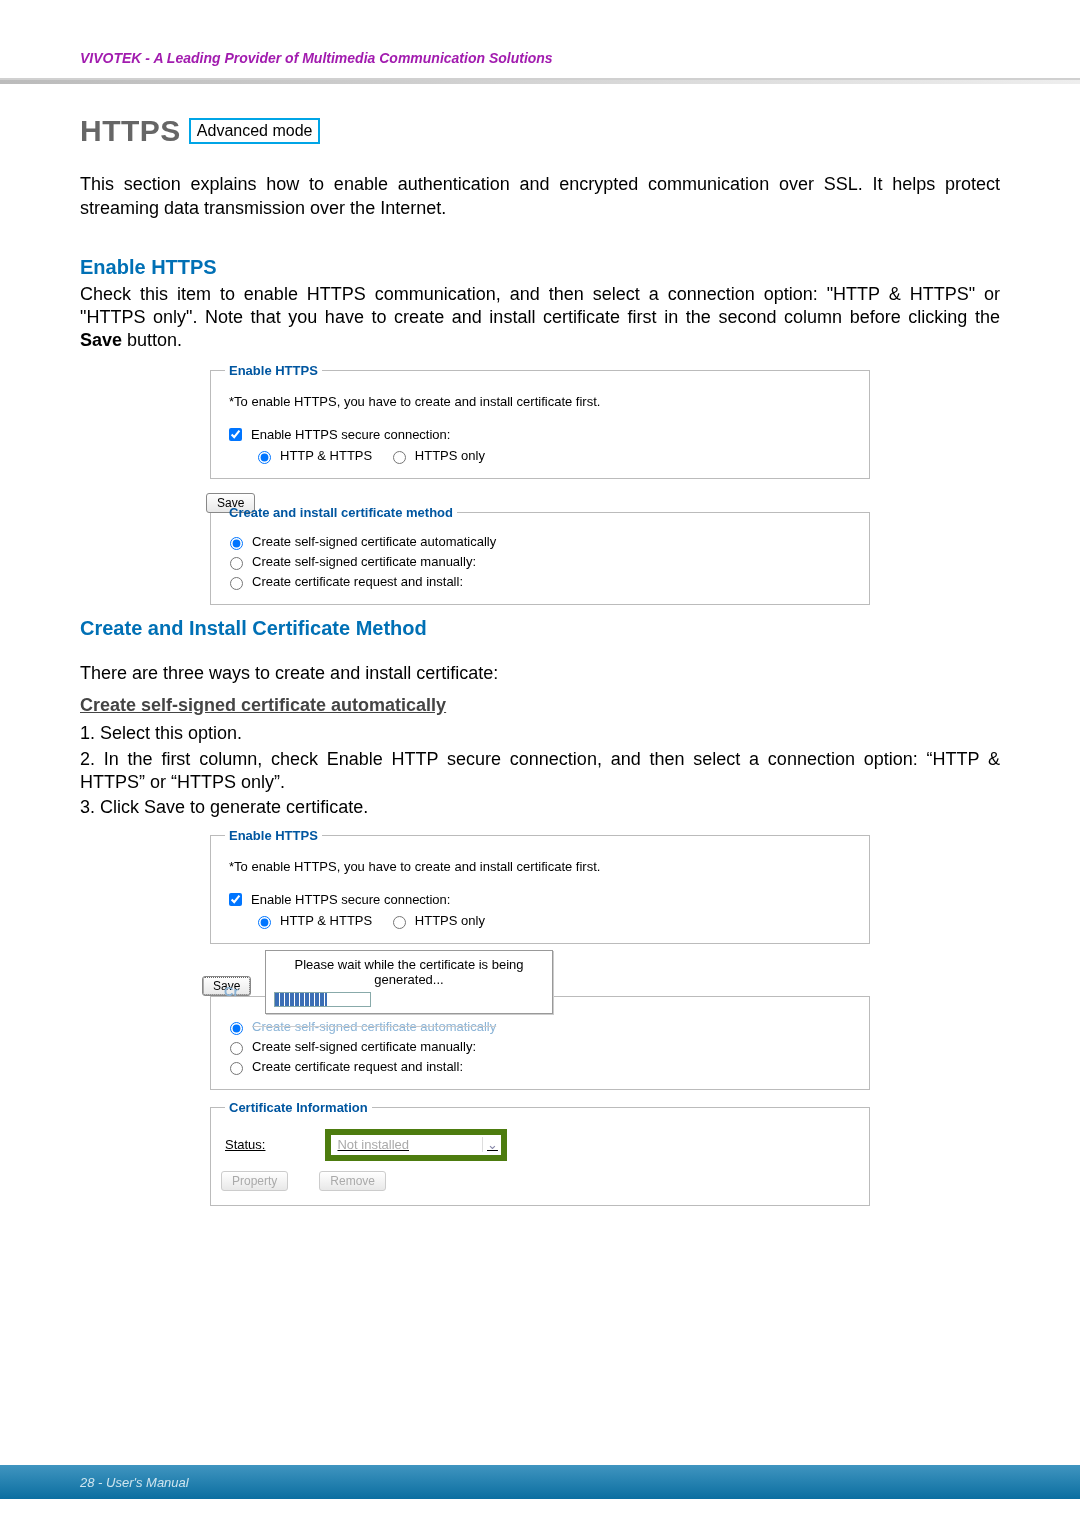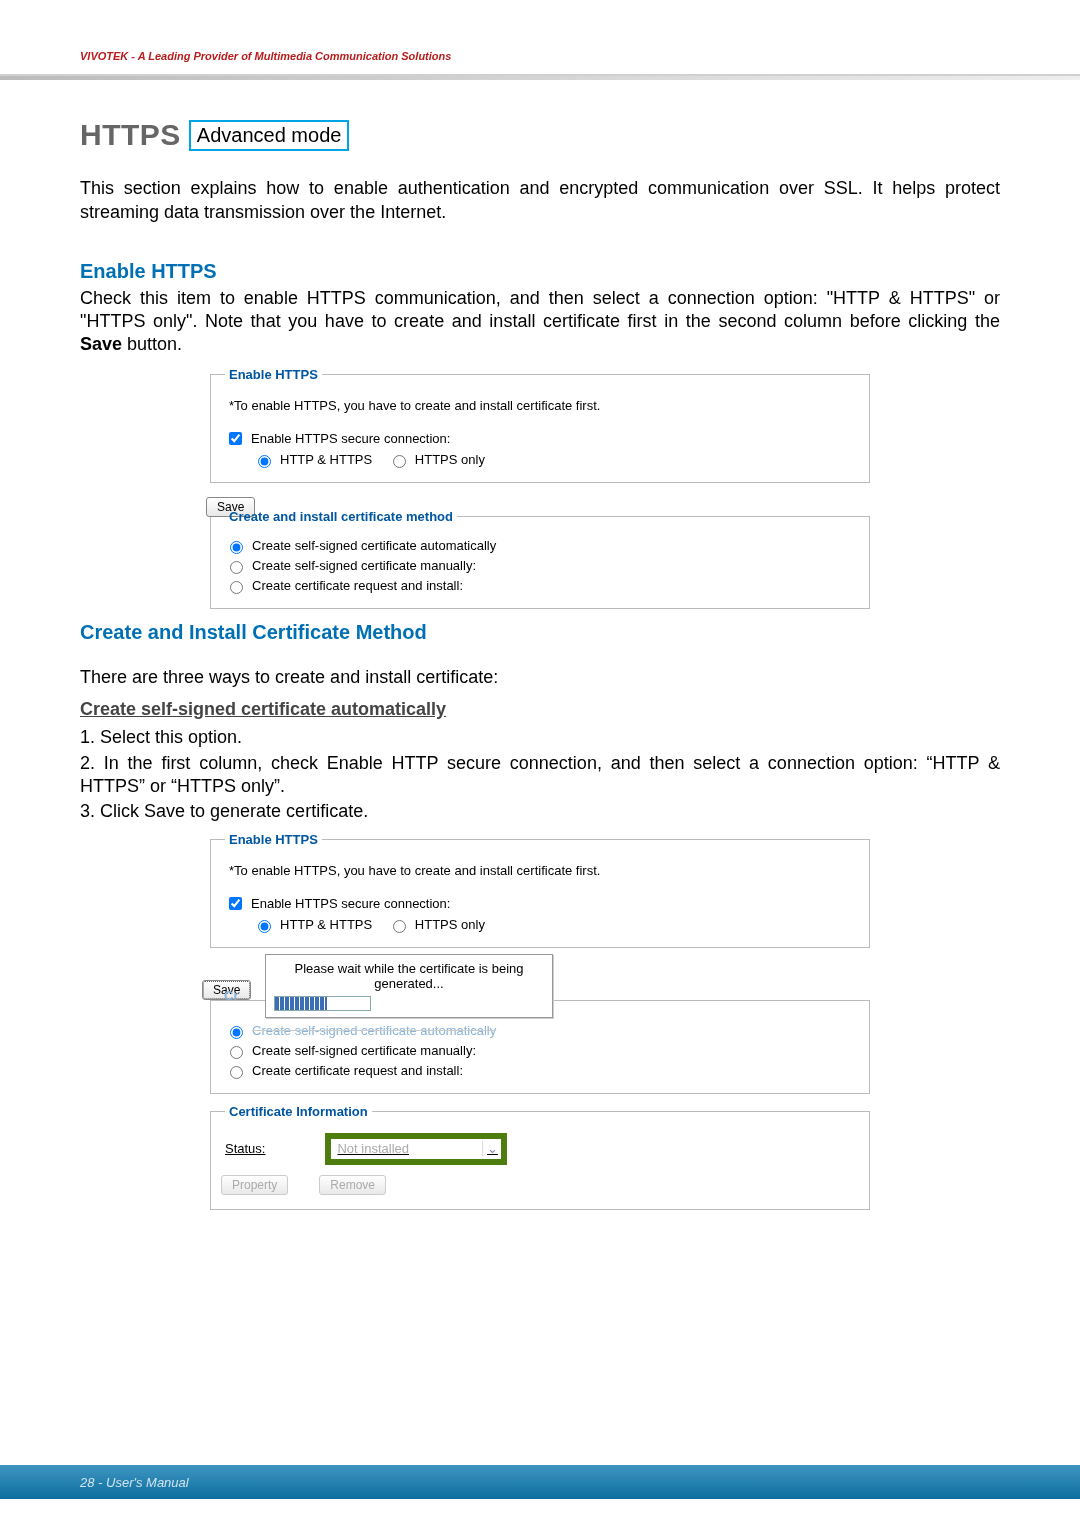--- a/index.html
+++ b/index.html
@@ -11,51 +11,50 @@
   }
   .page {
     width: 1080px;
     min-height: 1527px;
     position: relative;
     padding: 0;
   }
   .header-bar {
     background: #fff;
     padding: 50px 80px 12px 80px;
-    color: #b91c1c;
+    color: #a21caf;
     font-style: italic;
     font-weight: bold;
-    font-size: 11px;
+    font-size: 14px;
     border-bottom: 2px solid #d0d0d0;
   }
   .gradient-strip {
     height: 4px;
     background: linear-gradient(to right, #bbb 0%, #eee 100%);
   }
   .content {
     padding: 30px 80px 20px 80px;
-    margin-top: 8px;
   }
   .title-row {
     display: flex;
     align-items: center;
     gap: 8px;
     margin-bottom: 24px;
   }
   .https-title {
     font-size: 30px;
     color: #666;
     font-weight: bold;
     letter-spacing: 0.5px;
   }
   .mode-badge {
     border: 2px solid #00a5e6;
     background: #fff;
     padding: 2px 6px;
-    font-size: 20px;
+    font-size: 16px;
     color: #000;
   }
   .intro {
     font-size: 18px;
     color: #000;
     text-align: justify;
     line-height: 1.35;
     margin-bottom: 35px;
   }
   .section-h {

